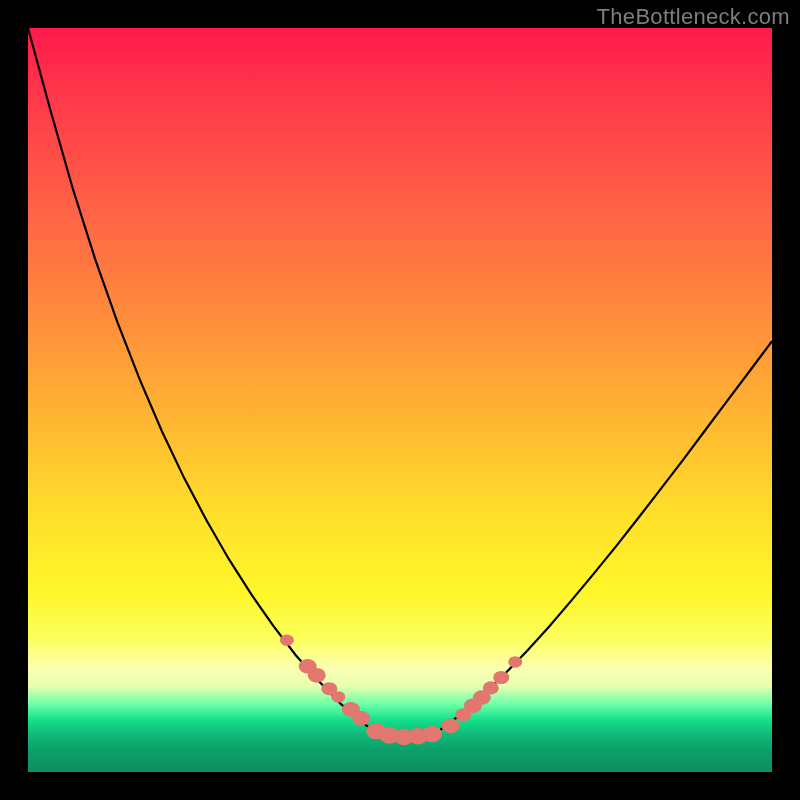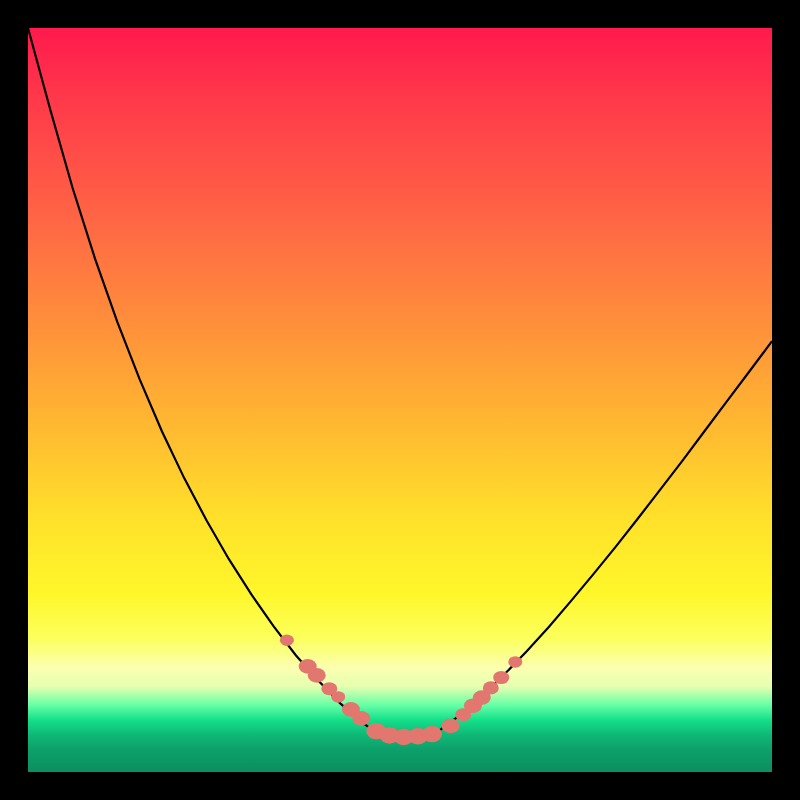--- a/index.html
+++ b/index.html
@@ -94,13 +94,14 @@
           <ellipse cx="422.6" cy="697.9" rx="9" ry="7.38" class="bead"></ellipse>
           <ellipse cx="435.2" cy="686.7" rx="8" ry="6.56" class="bead"></ellipse>
           <ellipse cx="444.9" cy="677.8" rx="9" ry="7.38" class="bead"></ellipse>
           <ellipse cx="453.8" cy="669.6" rx="9" ry="7.38" class="bead"></ellipse>
           <ellipse cx="462.8" cy="659.9" rx="8" ry="6.56" class="bead"></ellipse>
           <ellipse cx="473.2" cy="649.5" rx="8" ry="6.56" class="bead"></ellipse>
           <ellipse cx="487.3" cy="633.9" rx="7" ry="5.739999999999999" class="bead"></ellipse>
         </g>
     </svg>
   </div>
+  <div class="watermark">TheBottleneck.com</div>
 </div>
 
 </body></html>

